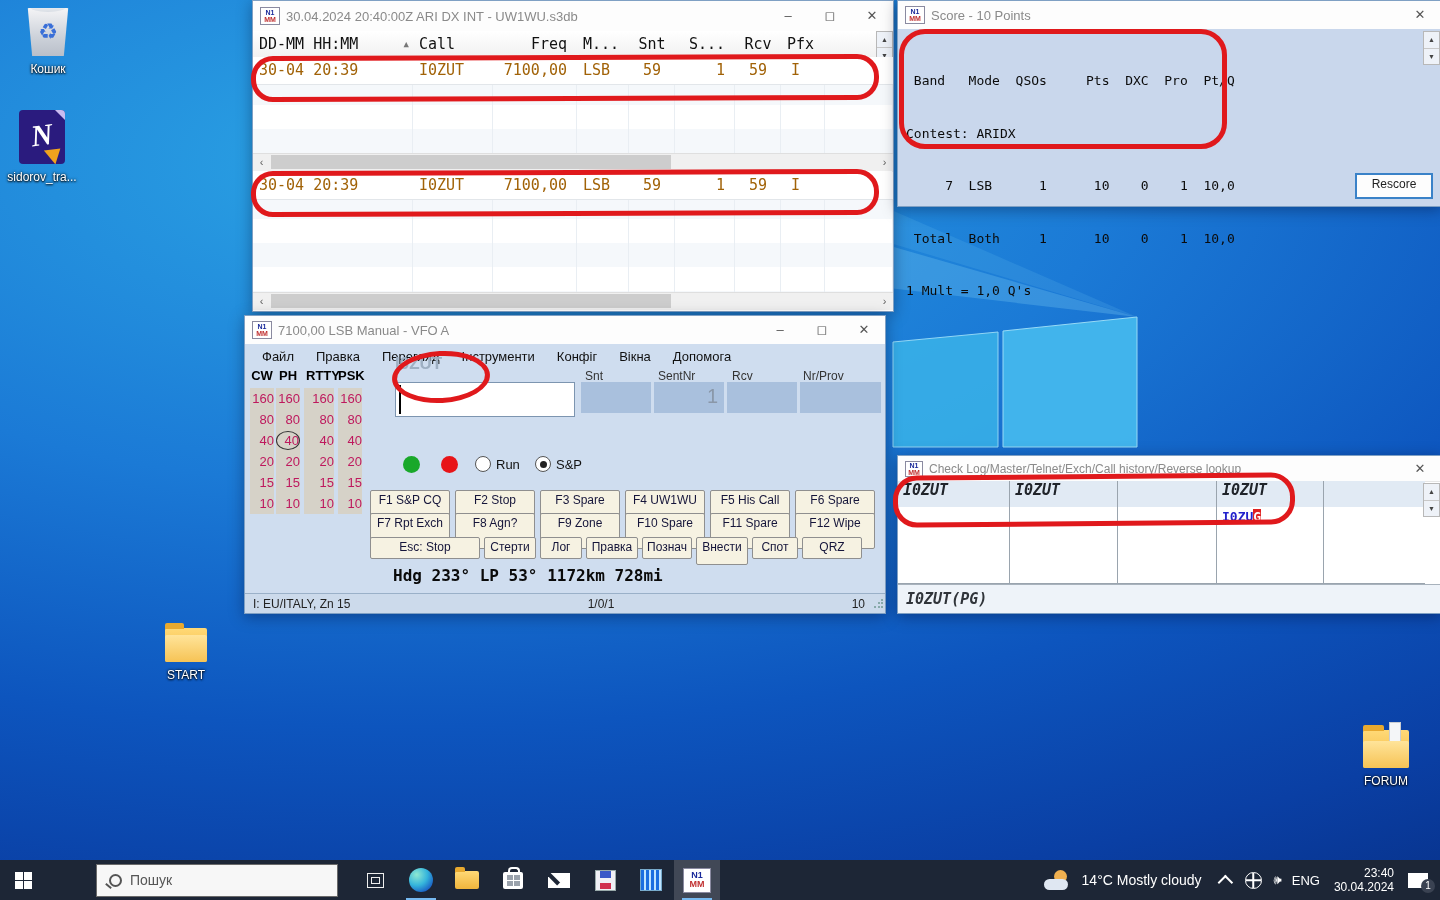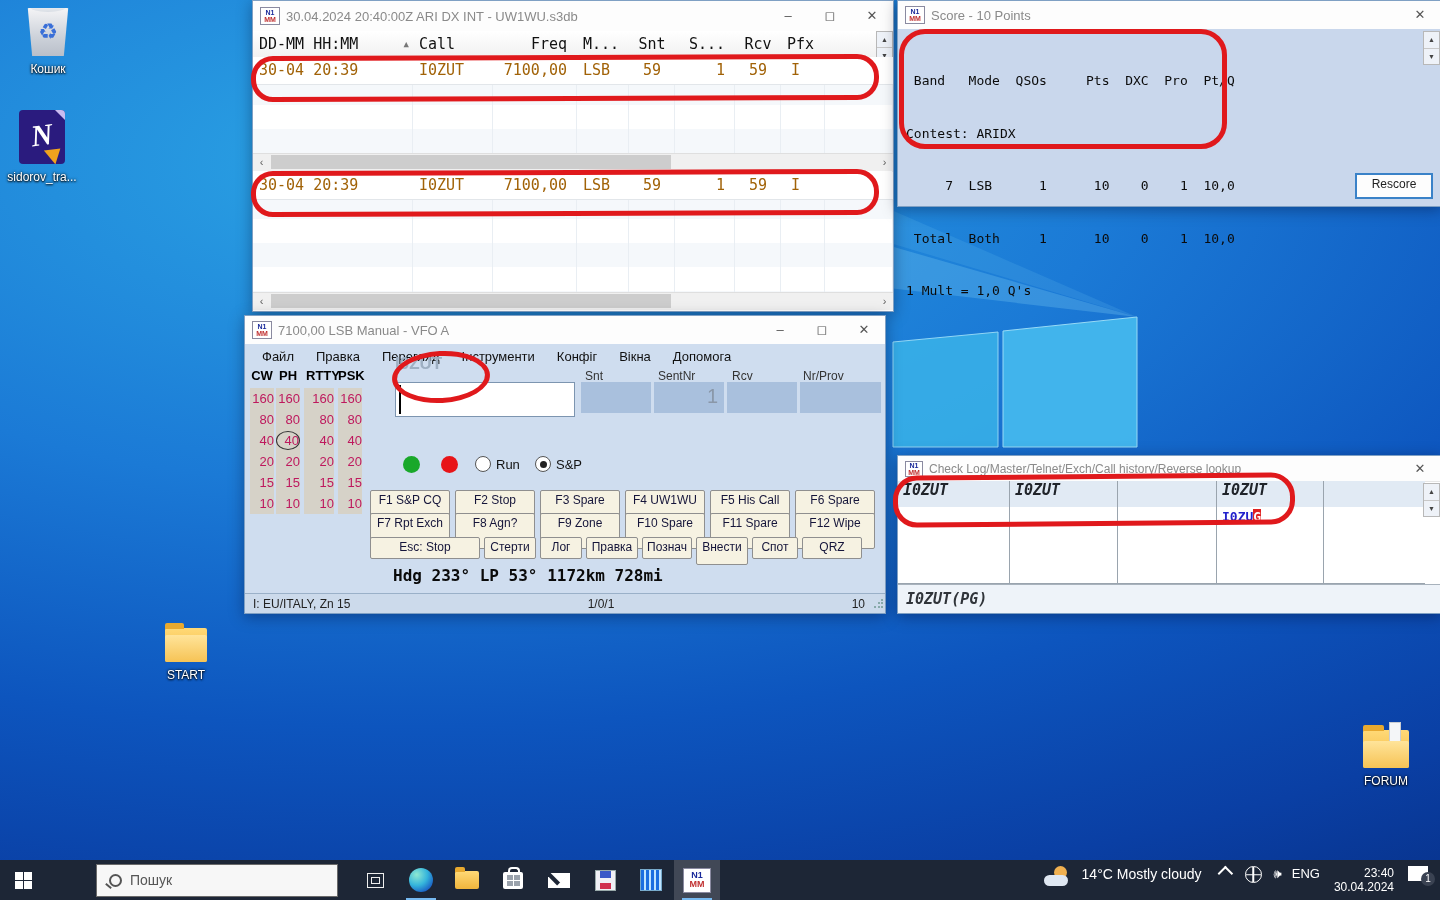--- a/index.html
+++ b/index.html
@@ -135,21 +135,21 @@
        transform:rotate(45deg)}
   .mail:after{content:"";position:absolute;left:3px;top:-8px;width:17px;height:14px;background:#fff;transform:rotate(45deg)}
   .floppy{width:19px;height:19px;background:#f0f0f6;border:1px solid #9aa;position:relative}
   .floppy:before{content:"";position:absolute;left:4px;top:0;right:4px;height:7px;background:#3a58c8}
   .floppy:after{content:"";position:absolute;left:4px;bottom:1px;right:4px;height:6px;background:#d03050}
   .rar{width:20px;height:20px;background:#1b6ee0;border:1px solid #7ac;
        background-image:repeating-linear-gradient(90deg,transparent 0 3px,#bfe4ff 3px 5px)}
   .nmmbig{width:26px;height:23px;background:#fff;border:1px solid #8a8aa0;display:flex;flex-direction:column;
        align-items:center;justify-content:center;font:bold 9px "Liberation Sans",sans-serif;line-height:9px}
   .nmmbig .a{color:#1a2a9a}.nmmbig .b{color:#c03030}
-  .tright{margin-left:auto;display:flex;flex:0 0 auto}
+  .tright{margin-left:auto;display:flex;align-items:center;flex:0 0 auto}
   .wicon{width:30px;height:20px;position:relative;margin-right:8px}
   .wicon .moon{position:absolute;left:10px;top:0;width:13px;height:13px;border-radius:50%;background:#f0b050}
   .wicon .cloud{position:absolute;left:0;bottom:0;width:24px;height:11px;border-radius:7px;background:#dfe7f2}
   .wtxt{font-size:14px;margin-right:16px;white-space:nowrap}
   .chev{width:9px;height:9px;border-left:2px solid #fff;border-top:2px solid #fff;transform:rotate(45deg) translateY(3px);
        margin:0 12px 0 4px}
   .globe{width:15px;height:15px;border:1.5px solid #fff;border-radius:50%;position:relative;margin-right:12px}
   .globe:before{content:"";position:absolute;left:50%;top:0;bottom:0;width:1.5px;background:#fff;transform:translateX(-50%)}
   .globe:after{content:"";position:absolute;top:50%;left:0;right:0;height:1.5px;background:#fff;transform:translateY(-50%)}
   .spk{font-size:13px;margin-right:10px}

